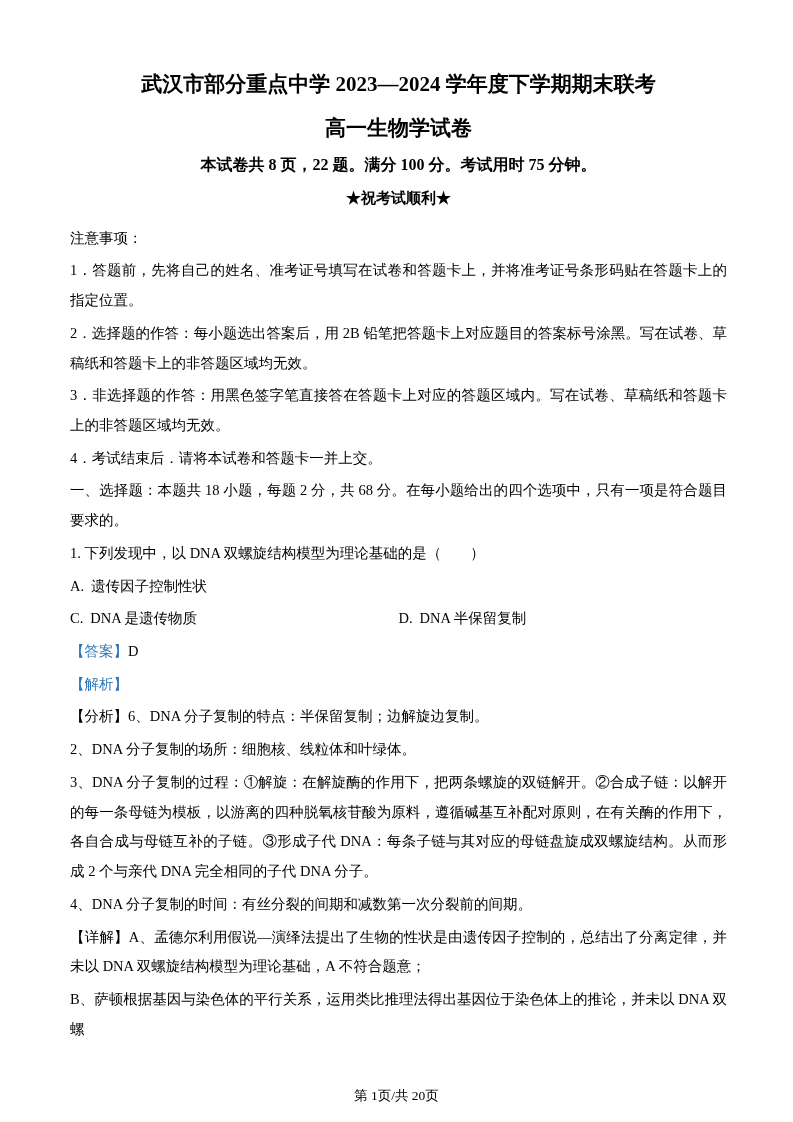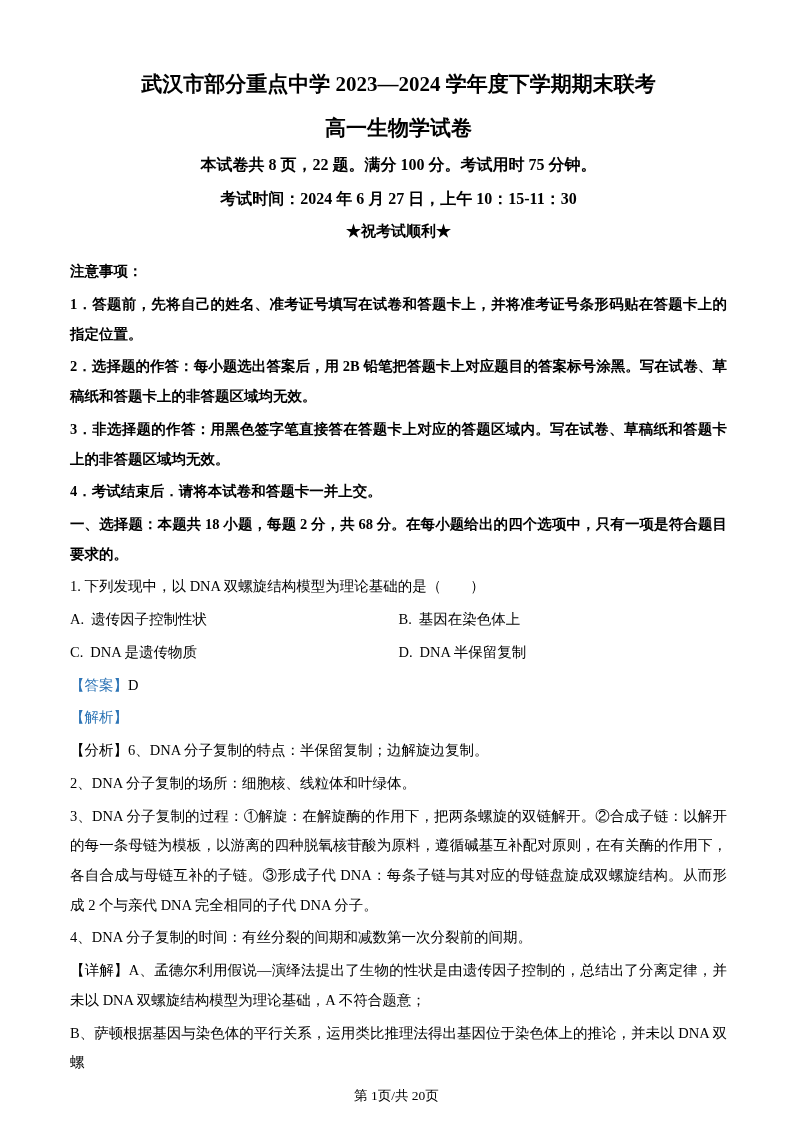--- a/index.html
+++ b/index.html
@@ -39,21 +39,21 @@
     font-size: 15px;
     font-weight: bold;
     text-align: center;
     margin: 8px 0 0 0;
     line-height: 1.6;
   }
   .para {
     margin: 3px 0;
     text-align: justify;
   }
-  .bold { font-weight: bold; }
+  .bold { font-weight: normal; }
   .notice-head { margin-top: 14px; margin-bottom: 0; }
   .opt-row { display: flex; margin: 3px 0; }
   .opt { width: 50%; }
   .opt-label { margin-right: 7px; }
   .tag-blue { color: var(--tag-blue); }
   .footer {
     position: absolute;
     bottom: 16px;
     left: 0;
     right: 0;
@@ -65,39 +65,35 @@
 </head>
 <body>
 
 <div class="doc">
   <div class="content">
 
     <h1 class="title">武汉市部分重点中学 2023—2024 学年度下学期期末联考</h1>
     <h1 class="title subtitle">高一生物学试卷</h1>
 
     <p class="info">本试卷共 8 页，22 题。满分 100 分。考试用时 75 分钟。</p>
-    <p class="info">考试时间：2024 年 6 月 27 日，上午 10：15-11：30</p>
     <p class="wish">★祝考试顺利★</p>
 
     <p class="para bold notice-head">注意事项：</p>
     <p class="para bold">1．答题前，先将自己的姓名、准考证号填写在试卷和答题卡上，并将准考证号条形码贴在答题卡上的指定位置。</p>
     <p class="para bold">2．选择题的作答：每小题选出答案后，用 2B 铅笔把答题卡上对应题目的答案标号涂黑。写在试卷、草稿纸和答题卡上的非答题区域均无效。</p>
     <p class="para bold">3．非选择题的作答：用黑色签字笔直接答在答题卡上对应的答题区域内。写在试卷、草稿纸和答题卡上的非答题区域均无效。</p>
     <p class="para bold">4．考试结束后．请将本试卷和答题卡一并上交。</p>
 
     <p class="para bold">一、选择题：本题共 18 小题，每题 2 分，共 68 分。在每小题给出的四个选项中，只有一项是符合题目要求的。</p>
 
     <p class="para">1. 下列发现中，以 DNA 双螺旋结构模型为理论基础的是（　　）</p>
 
     <div class="opt-row">
       <div class="opt">
         <span class="opt-label">A.</span><span>遗传因子控制性状</span>
-      </div>
-      <div class="opt">
-        <span class="opt-label">B.</span><span>基因在染色体上</span>
       </div>
     </div>
     <div class="opt-row">
       <div class="opt">
         <span class="opt-label">C.</span><span>DNA 是遗传物质</span>
       </div>
       <div class="opt">
         <span class="opt-label">D.</span><span>DNA 半保留复制</span>
       </div>
     </div>

